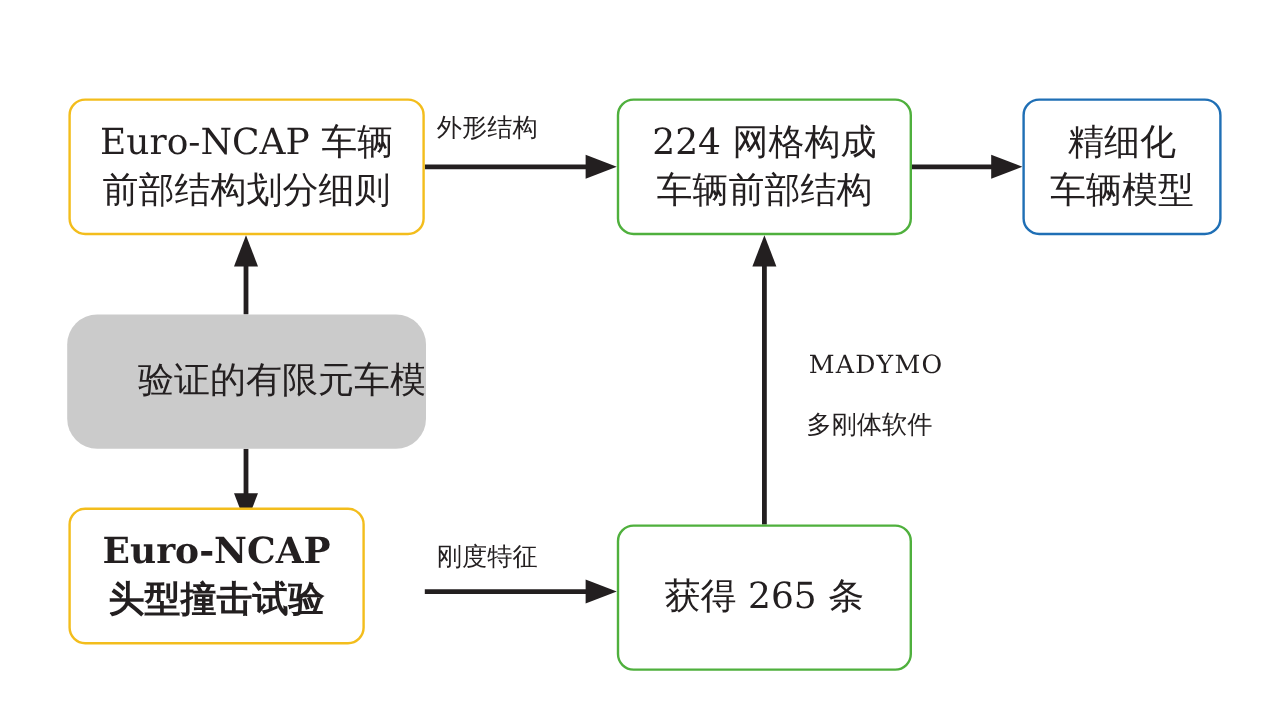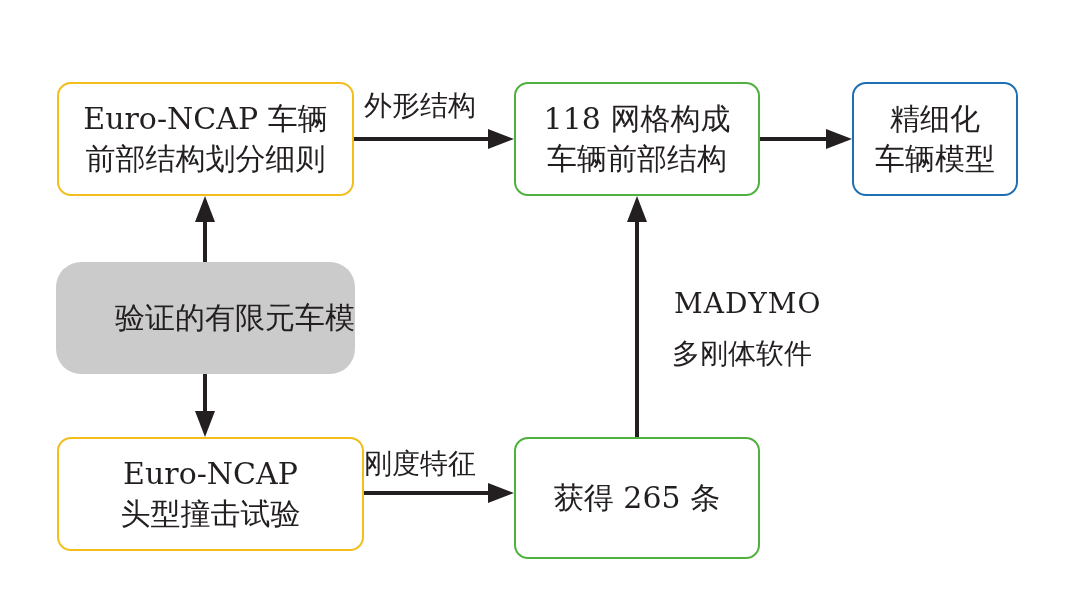--- a/index.html
+++ b/index.html
@@ -5,21 +5,21 @@
   html, body { margin: 0; padding: 0; }
   body { width: 1070px; height: 599px; background: #ffffff; position: relative; overflow: hidden;
          font-family: "DejaVu Serif", "Liberation Serif", serif; color: #231f20; }
   .box { position: absolute; box-sizing: border-box; border-radius: 14px; background: #fff;
          display: flex; flex-direction: column; align-items: center; justify-content: center;
          font-size: 30px; line-height: 40px; text-align: center; }
   .yellow { border: 2.5px solid #f3bd1c; }
   .green { border: 2.5px solid #4fb03d; }
   .blue { border: 2.5px solid #1f6fb5; }
   .gray { background: #cbcbcb; border: none; border-radius: 25px; align-items: flex-end; }
-  .label { position: absolute; font-size: 28px; line-height: 36px; white-space: nowrap; }
+  .label { position: absolute; font-size: 21px; line-height: 36px; white-space: nowrap; }
   svg.arrows { position: absolute; left: 0; top: 0; }
 </style>
 </head>
 <body>
 
 <svg class="arrows" width="1070" height="599">
   <defs>
     <marker id="ah" markerWidth="10" markerHeight="10" refX="9" refY="5" orient="auto" markerUnits="userSpaceOnUse" viewBox="0 0 10 10">
     </marker>
   </defs>
@@ -42,34 +42,34 @@
   <line x1="637" y1="437" x2="637" y2="218" stroke="#231f20" stroke-width="4"></line>
   <polygon points="637,196 627,222 647,222" fill="#231f20"></polygon>
 </svg>
 
 <div class="box yellow" style="left:57px;top:82px;width:297px;height:114px;">
   <div>Euro-NCAP 车辆</div>
   <div>前部结构划分细则</div>
 </div>
 
 <div class="box green" style="left:514px;top:82px;width:246px;height:114px;">
-  <div>118 网格构成</div>
+  <div>224 网格构成</div>
   <div>车辆前部结构</div>
 </div>
 
 <div class="box blue" style="left:852px;top:82px;width:166px;height:114px;">
   <div>精细化</div>
   <div>车辆模型</div>
 </div>
 
 <div class="box gray" style="left:56px;top:262px;width:299px;height:112px;">
   <div>验证的有限元车模</div>
 </div>
 
-<div class="box yellow" style="left:57px;top:437px;width:307px;height:114px;">
+<div class="box yellow" style="left:57px;top:423px;width:247px;height:114px;font-weight:bold;">
   <div>Euro-NCAP</div>
   <div>头型撞击试验</div>
 </div>
 
 <div class="box green" style="left:514px;top:437px;width:246px;height:122px;">
   <div>获得 265 条</div>
 </div>
 
 <div class="label" style="left:364px;top:88px;">外形结构</div>
 <div class="label" style="left:364px;top:446px;">刚度特征</div>

